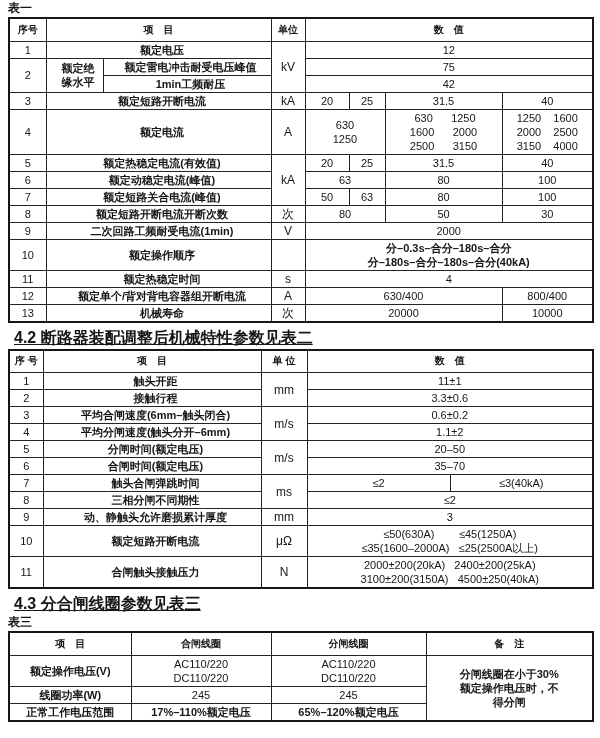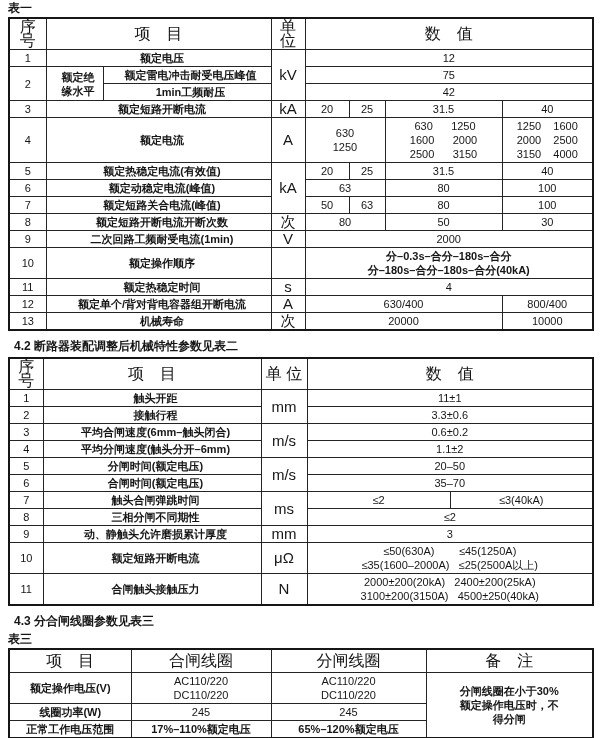--- a/index.html
+++ b/index.html
@@ -8,38 +8,39 @@
     width:600px; height:738px; overflow:hidden;
     font-family:"Liberation Sans","DejaVu Sans",sans-serif;
     color:#161616;
   }
   .page { width:600px; height:738px; padding:1px 8px 0 8px; }
   .tbl-caption {
     text-align:left; font-size:12px; font-weight:700;
     padding:1px 3px 2px 0; line-height:13px;
   }
   .section-heading {
-    font-size:12px; font-weight:700; line-height:14px;
+    font-size:16px; font-weight:700; line-height:14px;
     padding:8px 0 4px 6px;
+    text-decoration:underline;
   }
   table {
     width:584px; border-collapse:collapse; table-layout:fixed;
     border:2px solid #161616;
   }
   td {
     border:1px solid #242424;
     text-align:center; vertical-align:middle;
     font-size:11px; line-height:14px; height:16px;
     padding:1px 2px; overflow:hidden;
   }
-  tr.head td { font-weight:400; font-size:16px; height:23px; }
+  tr.head td { font-weight:700; font-size:10px; height:23px; }
   td.item { text-align:center; padding-left:9px; }
   .b { font-weight:600;text-align:center; }
   .ml { white-space:pre; }
-  td.u { font-size:15px; }
+  td.u { font-size:12px; }
 </style>
 </head>
 <body>
 
 <div class="page">
 
   <div class="tbl-caption">表一</div>
 
   <table>
     <colgroup>

